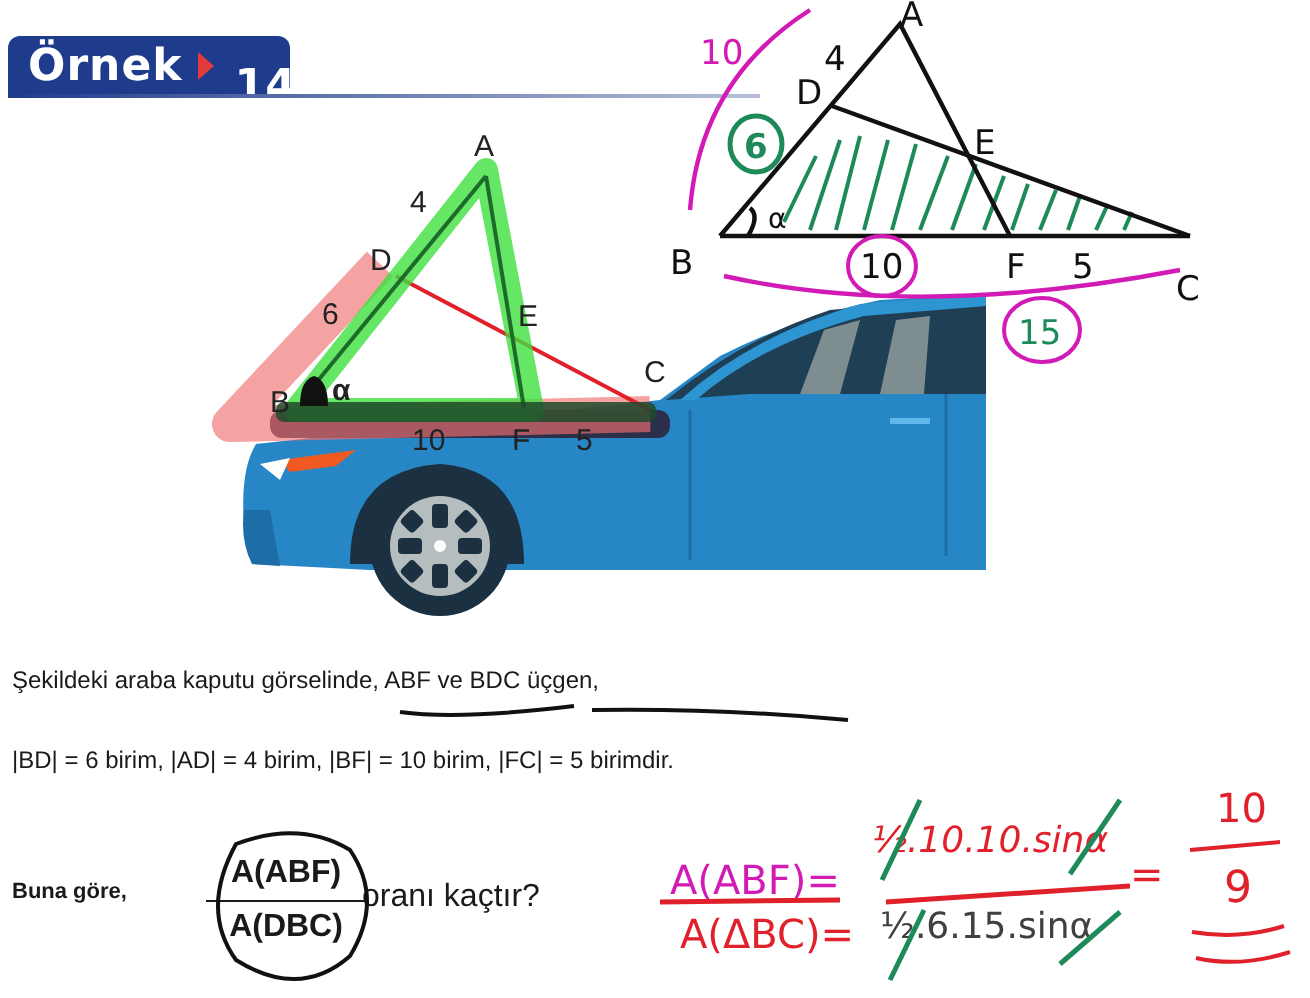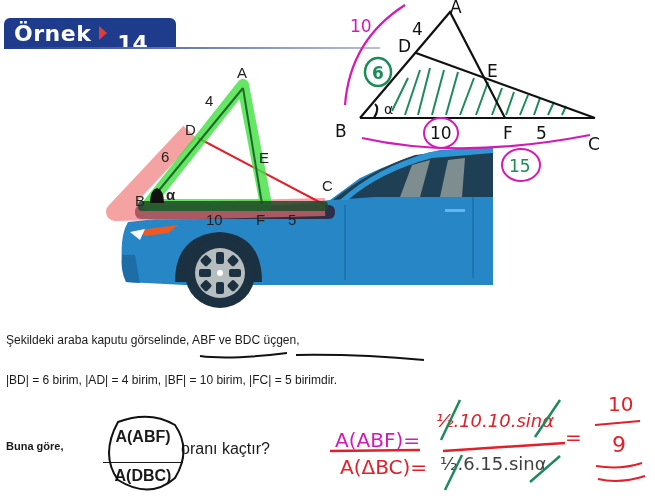--- a/index.html
+++ b/index.html
@@ -2,21 +2,21 @@
 <html><head>
 <meta charset="utf-8">
 <style>
   html, body { margin: 0; padding: 0; }
   body {
     width: 655px; height: 499px; position: relative; overflow: hidden;
     background: #ffffff;
     font-family: "Liberation Sans", sans-serif;
   }
   .header-badge {
-    position: absolute; left: 4px; top: 18px; width: 172px; height: 30px;
+    position: absolute; left: 4px; top: 18px; width: 141px; height: 30px;
     background: #1f3c8c; border-radius: 6px 6px 0 0;
     display: flex; align-items: center;
   }
   .header-line {
     position: absolute; left: 4px; top: 47px; width: 376px; height: 2px;
     background: linear-gradient(to right, #1f3c8c, #b8c0d8);
   }
   .badge-word {
     color: #fff; font-weight: bold; font-size: 22px; margin-left: 10px; letter-spacing: 0.5px;
     font-family: "DejaVu Sans", sans-serif;
@@ -35,21 +35,21 @@
   .line1 { top: 333px; }
   .line2 { top: 373px; }
   .question {
     position: absolute; left: 6px; top: 440px; font-size: 11px; font-weight: bold; color: #1a1a1a;
     white-space: nowrap;
   }
   .frac {
     position: absolute; left: 103px; top: 428px; width: 80px; text-align: center;
     font-size: 16px; font-weight: bold; color: #1a1a1a;
   }
-  .frac .num { border-bottom: 1.5px solid #1a1a1a; padding-bottom: 16px; }
+  .frac .num { border-bottom: 1.5px solid #1a1a1a; padding-bottom: 4px; }
   .frac .den { padding-top: 4px; }
   .question-end {
     position: absolute; left: 181px; top: 440px; font-size: 16px; font-weight: normal; color: #1a1a1a;
   }
   .hw { font-family: "DejaVu Sans", sans-serif; position: absolute; white-space: nowrap; }
   .lbl { font-family: "Liberation Sans", sans-serif; font-size: 15px; fill: #222; }
   .hwlbl { font-family: "DejaVu Sans", sans-serif; font-size: 17px; fill: #111; }
 </style>
 </head>
 <body>

